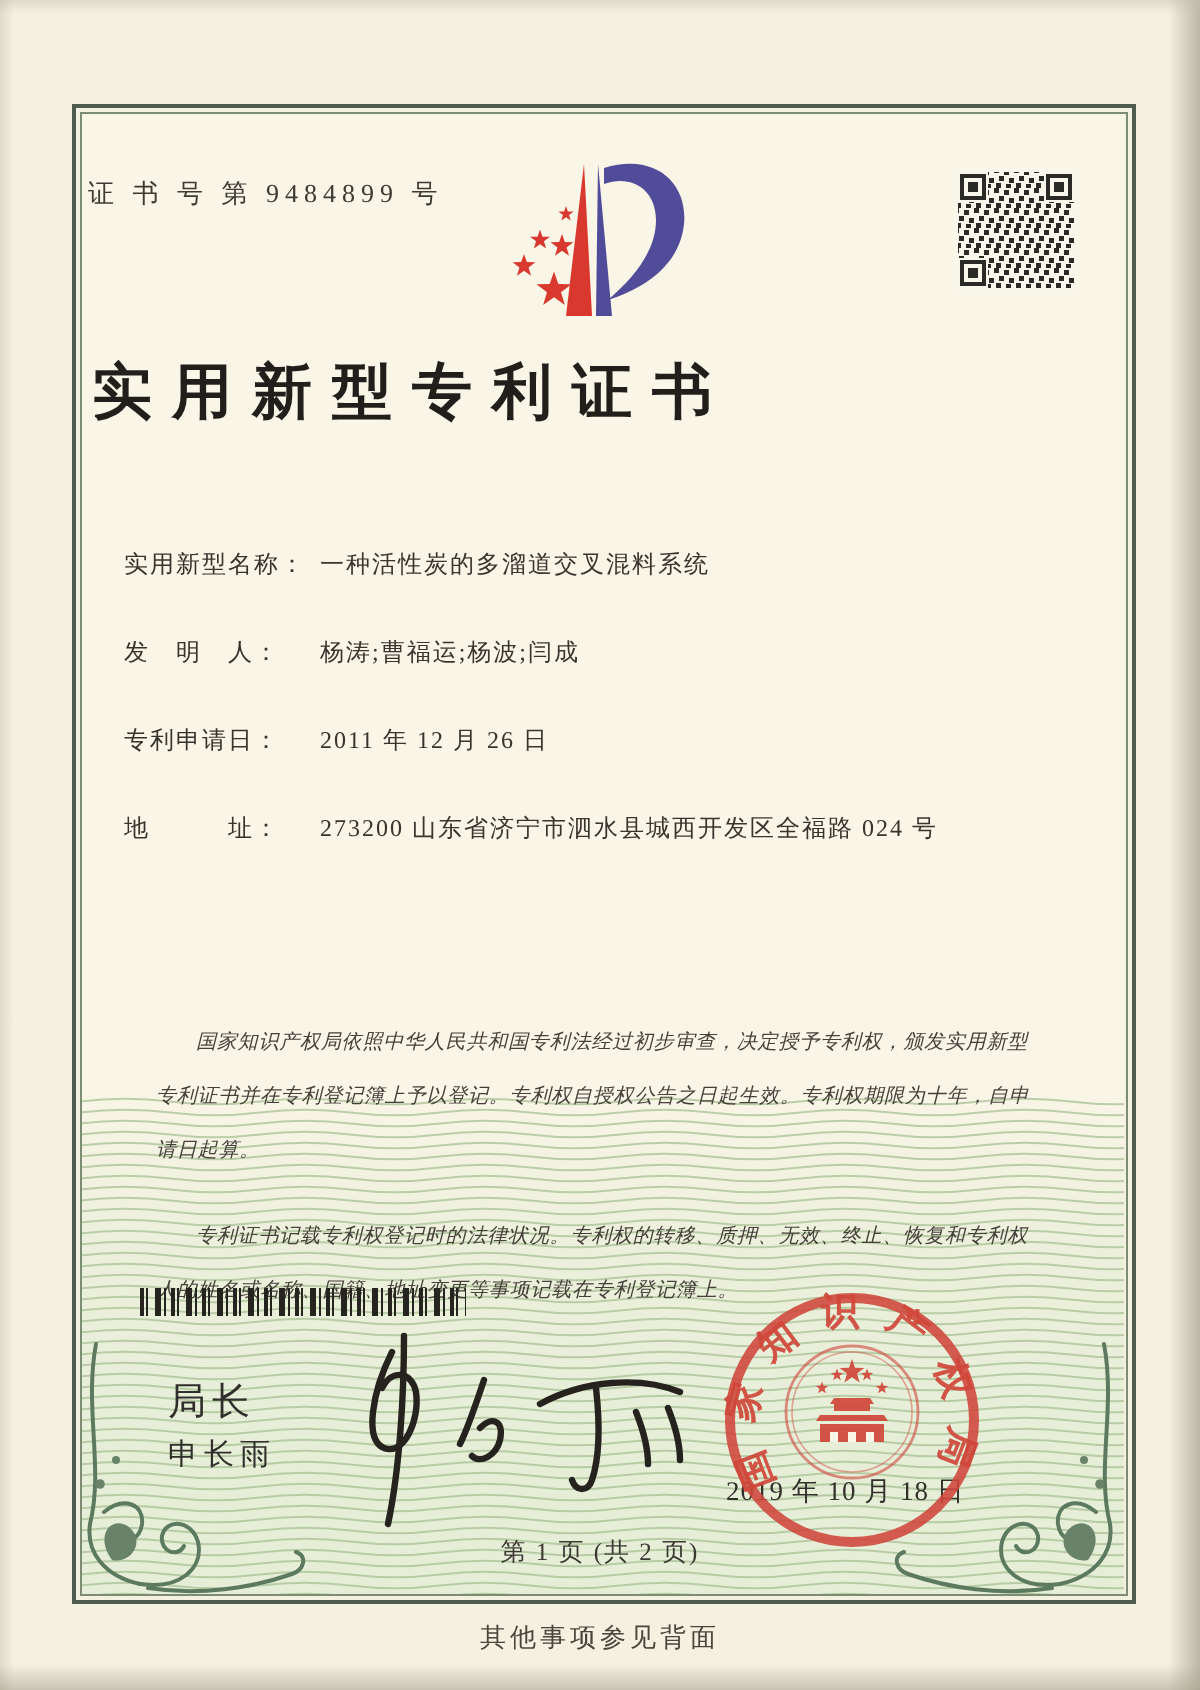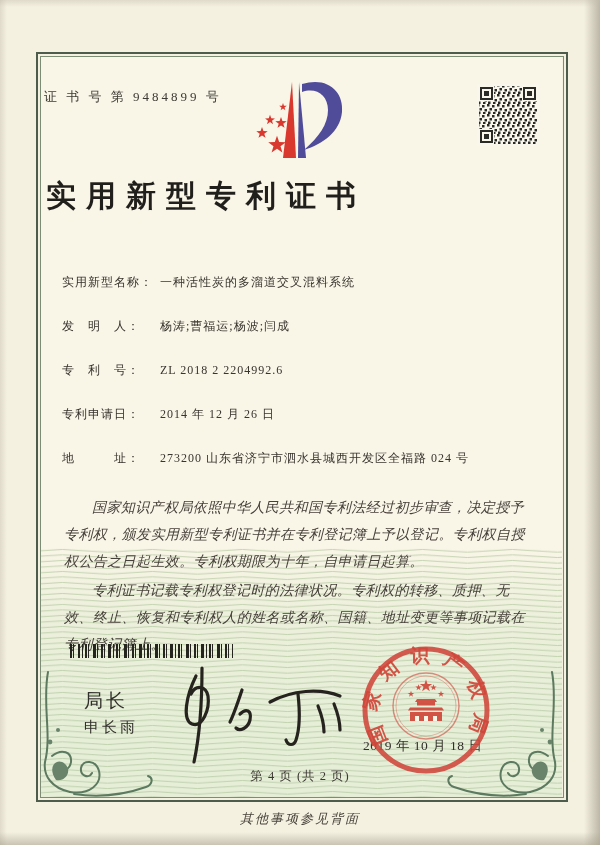--- a/index.html
+++ b/index.html
@@ -19,34 +19,34 @@
   .cert-no{position:absolute;left:44px;top:88px;font-size:13px;letter-spacing:3px;color:#3d3a34;font-family:Liberation Serif, serif;}
   .logo{position:absolute;left:238px;top:70px;}
   .qr{position:absolute;left:477px;top:84px;}
   .title{position:absolute;left:36px;top:176px;width:528px;text-indent:10px;
     font-size:30px;font-weight:600;letter-spacing:10px;color:#211f1c;}
   .fields{position:absolute;left:62px;top:248px;width:478px;}
   .row{margin-bottom:16px;line-height:20px;font-size:12px;color:#38342e;letter-spacing:1px;white-space:nowrap;margin-top:24px;}
   .flabel{display:inline-block;min-width:98px;color:#36322c;}
   .flabel.second{min-width:0;margin-left:34px;}
   .paras{position:absolute;left:62px;top:492px;width:474px;}
-  .paras p{margin:2px;font-size:14px;line-height:27px;text-indent:2em;color:#46403a;
+  .paras p{margin:16px;font-size:10px;line-height:27px;text-indent:2em;color:#46403a;
     font-style:italic;letter-spacing:.4px;}
   .barcode{position:absolute;left:70px;top:644px;width:163px;height:14px;
     background:repeating-linear-gradient(90deg,#26241f 0 2px,transparent 2px 3px,#26241f 3px 4px,transparent 4px 7.5px,#26241f 7.5px 10.5px,transparent 10.5px 12px,#26241f 12px 13px,transparent 13px 15.5px);}
   .sig-title{position:absolute;left:84px;top:688px;font-size:19px;letter-spacing:3px;color:#302e2a;font-family:"Liberation Sans","DejaVu Sans",sans-serif;}
   .sig-name{position:absolute;left:84px;top:718px;font-size:15px;letter-spacing:3px;color:#302e2a;font-family:"Liberation Sans","DejaVu Sans",sans-serif;}
   .sig-script{position:absolute;left:158px;top:662px;}
   .seal{position:absolute;left:358px;top:642px;}
   .seal-date{position:absolute;left:363px;top:737px;font-size:13.5px;letter-spacing:.5px;color:#33302b;}
   .flourish{position:absolute;}
   .fl-left{left:38px;top:668px;}
   .fl-right{left:444px;top:668px;}
   .page-num{position:absolute;left:36px;top:768px;width:528px;text-align:center;font-size:12.5px;letter-spacing:1px;color:#3c3832;}
-  .back-note{position:absolute;left:0;top:810px;width:600px;text-align:center;font-size:13px;font-style:italic;letter-spacing:2px;color:#4a453c;}
+  .back-note{position:absolute;left:0;top:810px;width:600px;text-align:center;font-size:13px;letter-spacing:2px;color:#4a453c;}
 </style>
 </head>
 <body>
 
 <div class="page">
 
   <div class="paper-inner"></div>
 
   <div class="wave-bg">
     <svg width="522" height="250">
@@ -115,24 +115,21 @@
   <div class="title">实用新型专利证书</div>
 
   <div class="fields">
     <div class="row">
       <span class="flabel">实用新型名称：</span><span class="fvalue">一种活性炭的多溜道交叉混料系统</span>
     </div>
     <div class="row">
       <span class="flabel">发　明　人：</span><span class="fvalue">杨涛;曹福运;杨波;闫成</span>
     </div>
     <div class="row">
-      <span class="flabel">专　利　号：</span><span class="fvalue">ZL 2018 2 2204992.6</span>
-    </div>
-    <div class="row">
-      <span class="flabel">专利申请日：</span><span class="fvalue">2014 年 12 月 26 日</span>
+      <span class="flabel">专利申请日：</span><span class="fvalue">2011 年 12 月 26 日</span>
     </div>
     <div class="row">
       <span class="flabel">地　　　址：</span><span class="fvalue">273200 山东省济宁市泗水县城西开发区全福路 024 号</span>
     </div>
   </div>
 
   <div class="paras">
     <p>国家知识产权局依照中华人民共和国专利法经过初步审查，决定授予专利权，颁发实用新型专利证书并在专利登记簿上予以登记。专利权自授权公告之日起生效。专利权期限为十年，自申请日起算。</p>
     <p>专利证书记载专利权登记时的法律状况。专利权的转移、质押、无效、终止、恢复和专利权人的姓名或名称、国籍、地址变更等事项记载在专利登记簿上。</p>
   </div>
@@ -207,16 +204,16 @@
     <g fill="#f9f5e7">
       <rect x="57" y="74" width="4" height="5"></rect>
         <rect x="66" y="74" width="4" height="5"></rect>
         <rect x="75" y="74" width="4" height="5"></rect>
     </g>
     <text font-size="19" letter-spacing="12" fill="#cf463a" fill-opacity="0.92" font-family="Liberation Serif, DejaVu Serif, serif" font-weight="600">
       <textPath href="#sealArc" startOffset="50%" text-anchor="middle">国家知识产权局</textPath>
     </text>
   </svg>
 
-  <div class="page-num">第 4 页 (共 2 页)</div>
+  <div class="page-num">第 1 页 (共 2 页)</div>
   <div class="back-note">其他事项参见背面</div>
 
 </div>
 
 </body></html>

